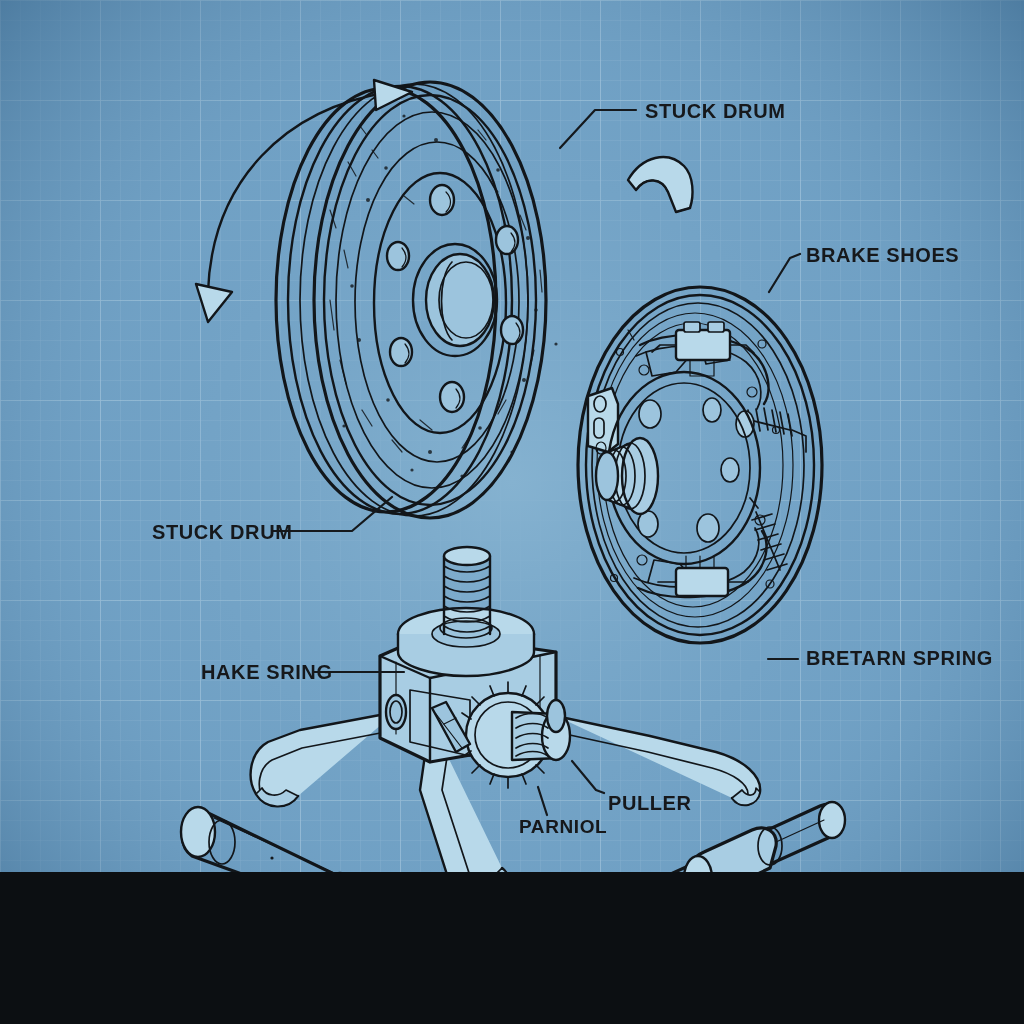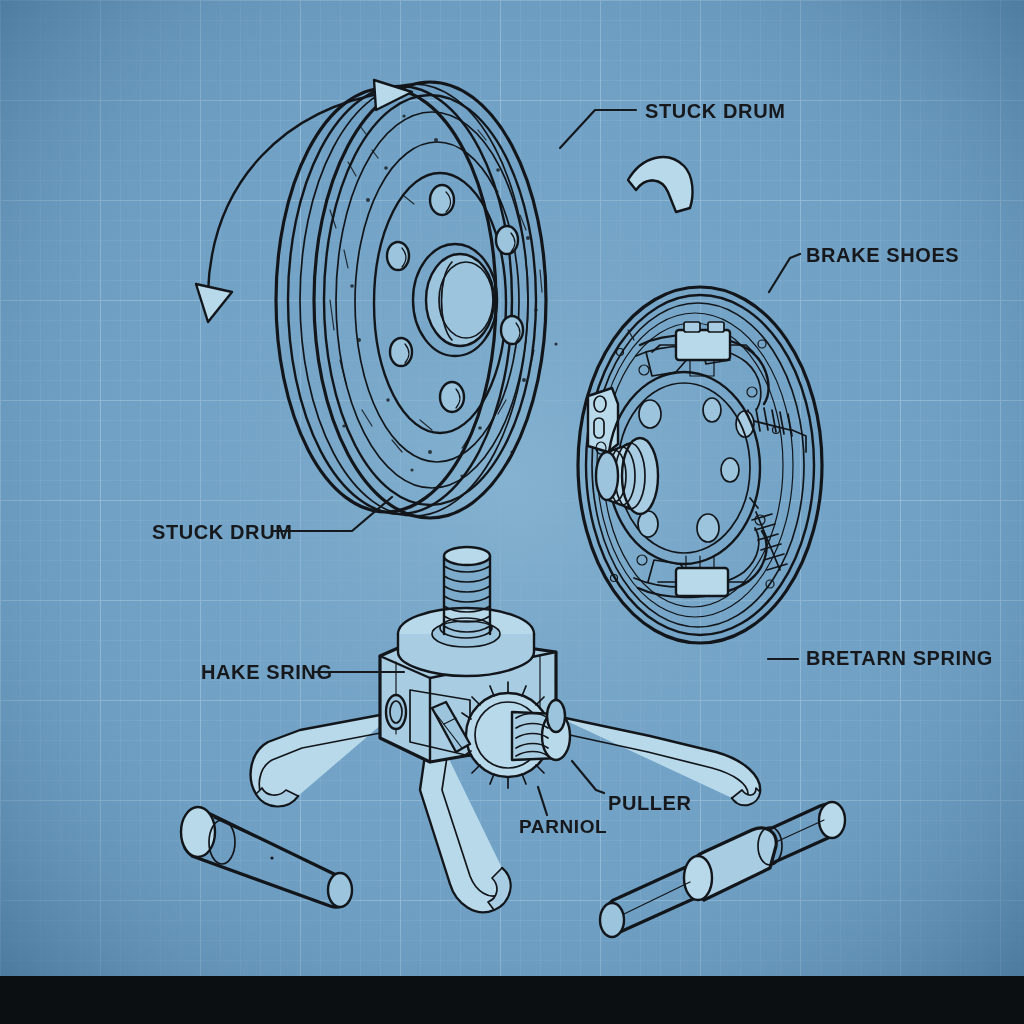--- a/index.html
+++ b/index.html
@@ -1,17 +1,17 @@
 <!DOCTYPE html>
 <html><head>
 <meta charset="utf-8">
 <style>
   html,body{margin:0;padding:0;background:#0c0f12;}
   #stage{
-    position:relative;width:1024px;height:976px;overflow:hidden;
+    position:relative;width:1024px;height:872px;overflow:hidden;
     font-family:"Liberation Sans", sans-serif;
     background:#6fa0c4;
   }
   #stage svg{position:absolute;inset:0;display:block;}
   .lbl{
     font-family:"Liberation Sans", sans-serif;
     font-weight:700;
     fill:#16181b;
     letter-spacing:0.6px;
   }

